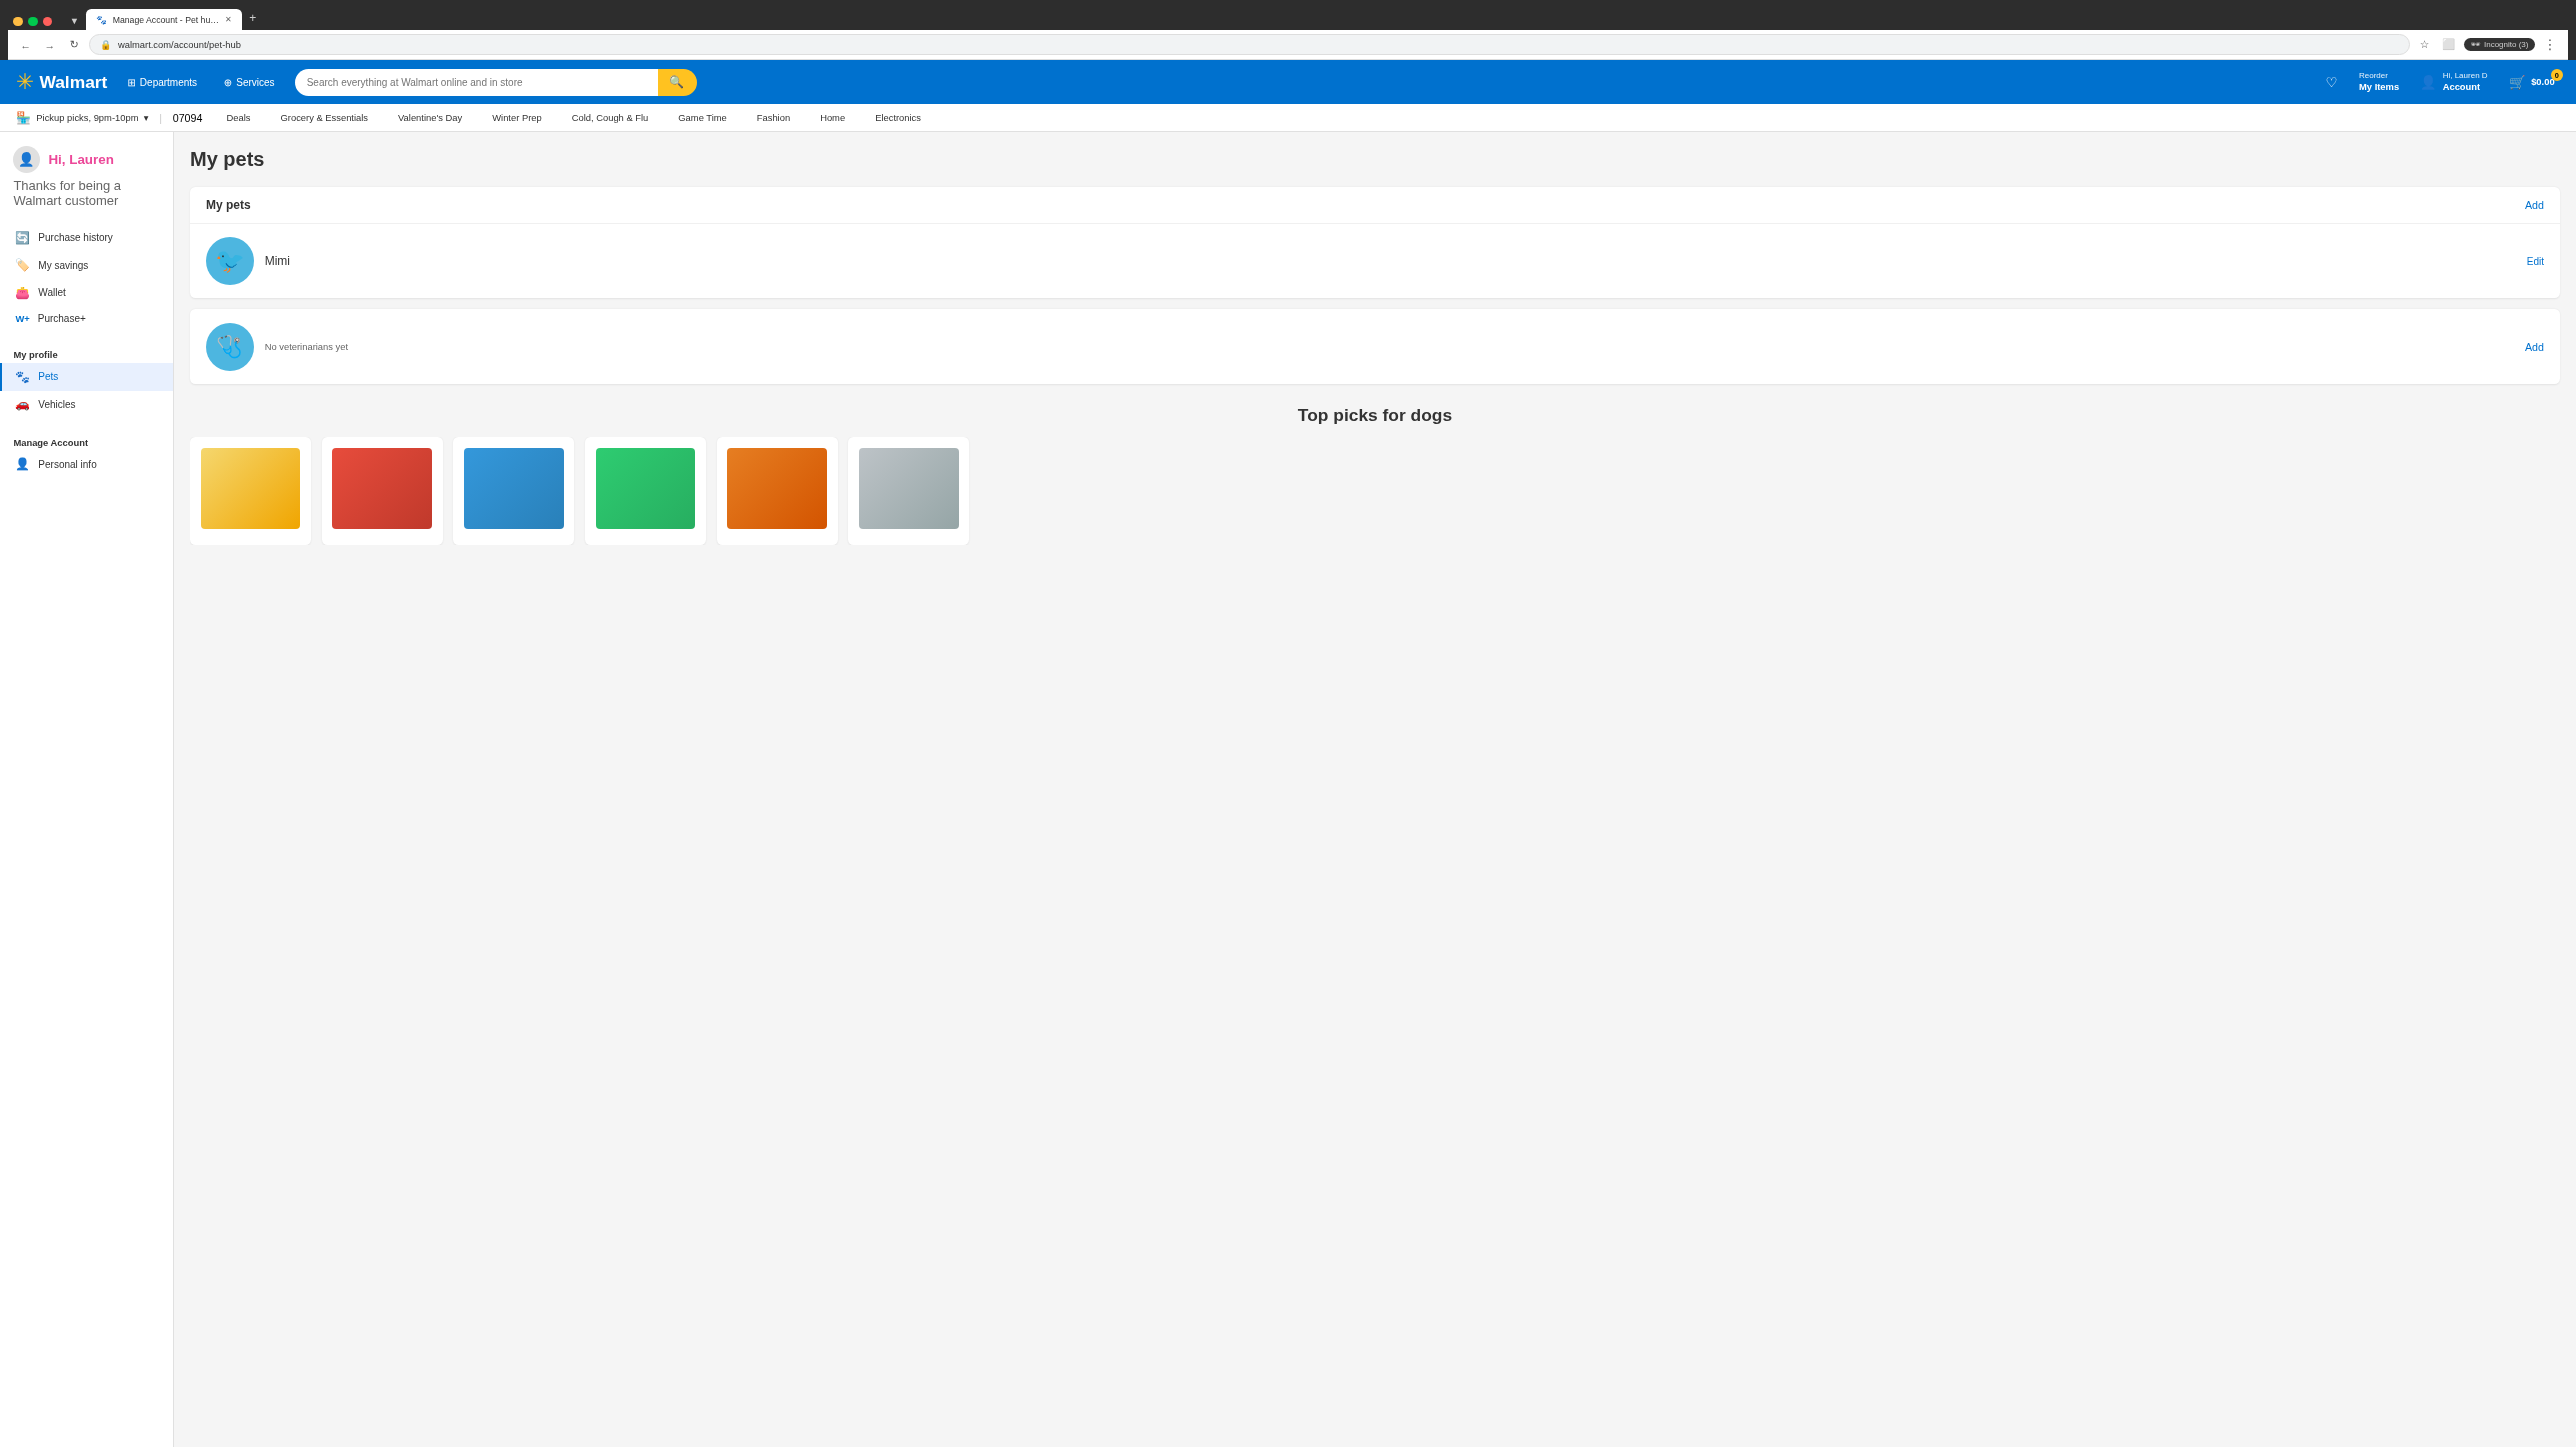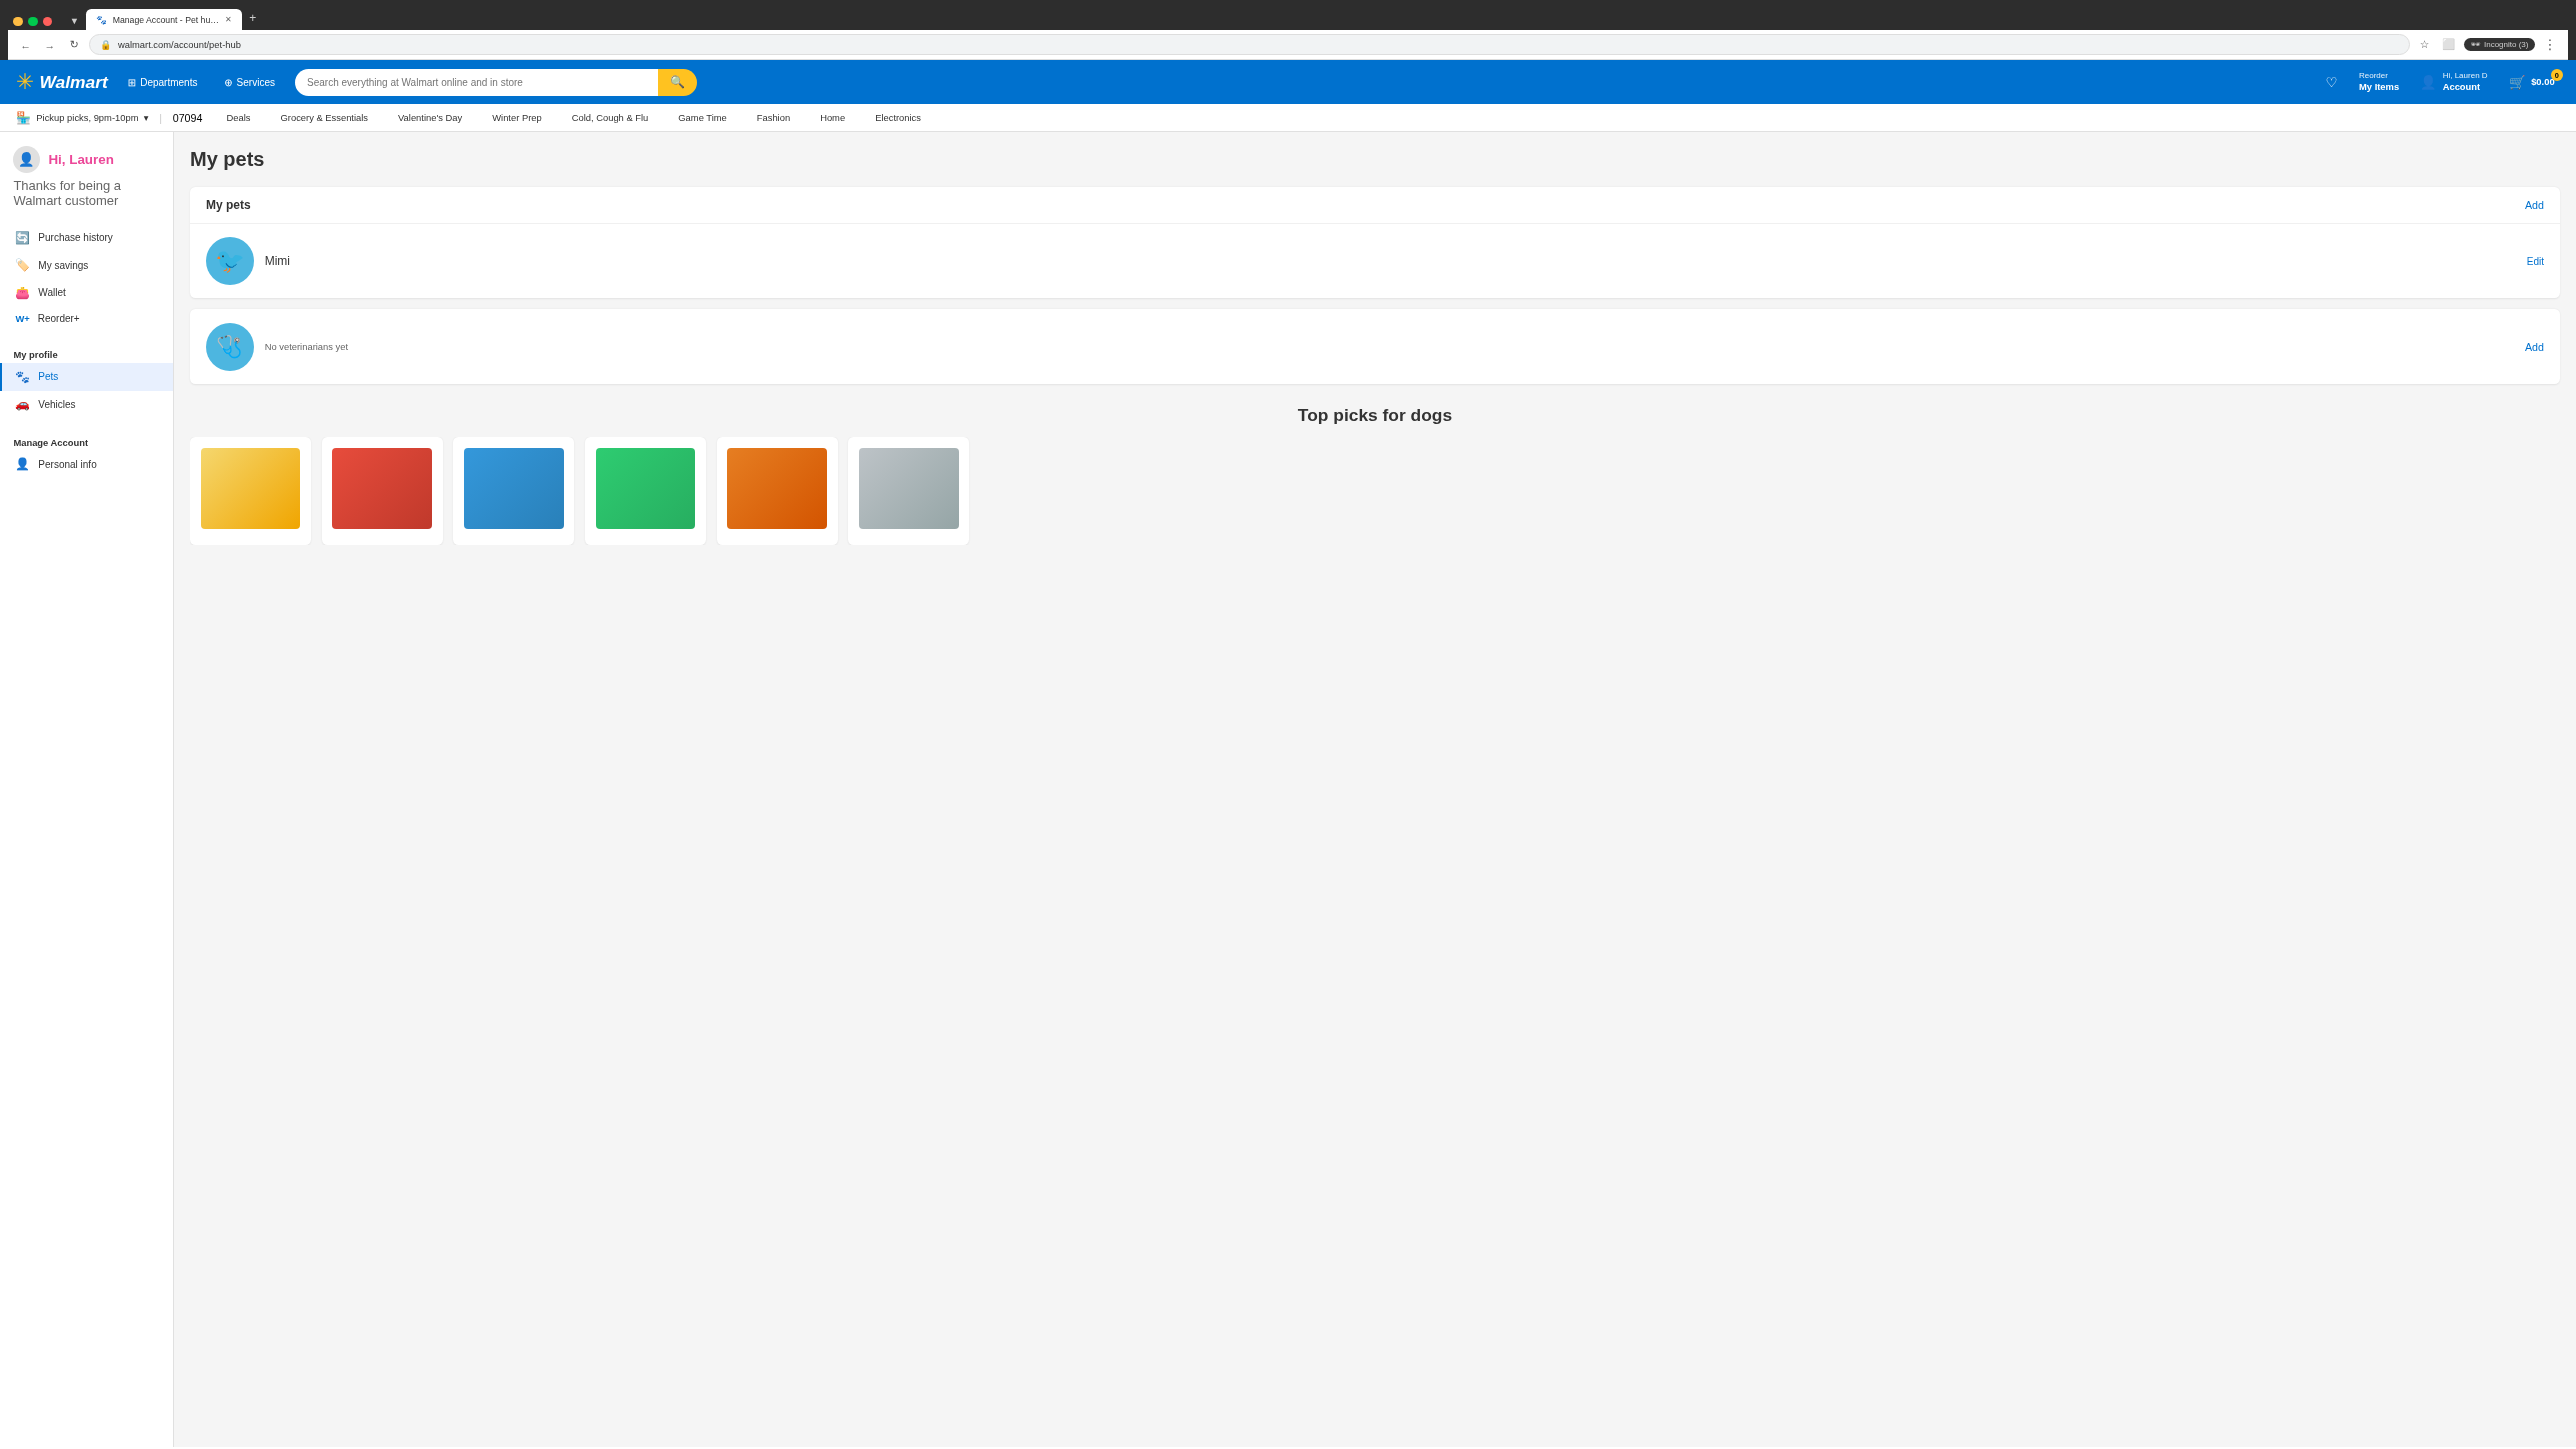--- a/index.html
+++ b/index.html
@@ -107,21 +107,20 @@
       text-decoration: none;
     }
     .walmart-spark {
       color: #ffc220;
       font-size: 21.5px;
     }
     .walmart-text {
       color: #fff;
       font-size: 17.4px;
       font-weight: bold;
-      font-style: italic;
     }
     .header-nav-btn {
       background: none; border: none;
       color: #fff; font-size: 10px;
       cursor: pointer;
       display: flex; align-items: center; gap: 4px;
       padding: 4px 6.7px;
       border-radius: 2.7px;
       white-space: nowrap;
     }
@@ -539,21 +538,21 @@
       <a class="sidebar-item" href="#">
         <span class="sidebar-item-icon">🏷️</span>
         <span>My savings</span>
       </a>
       <a class="sidebar-item" href="#">
         <span class="sidebar-item-icon">👛</span>
         <span>Wallet</span>
       </a>
       <a class="sidebar-item" href="#">
         <span class="sidebar-item-icon walmart-plus">W+</span>
-        <span>Reorder+</span>
+        <span>Purchase+</span>
       </a>
     </div>
 
     <div class="sidebar-section">
       <div class="sidebar-section-title">My profile</div>
       <a class="sidebar-item active" href="#">
         <span class="sidebar-item-icon">🐾</span>
         <span>Pets</span>
       </a>
       <a class="sidebar-item" href="#">

